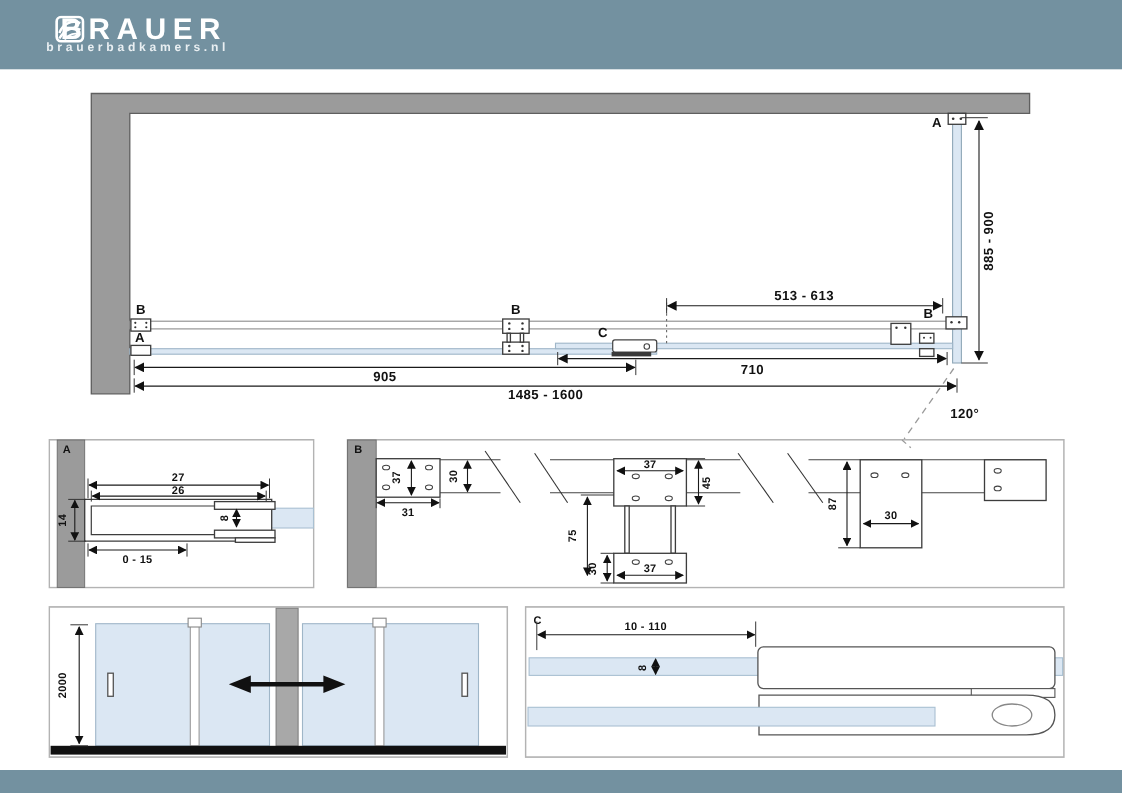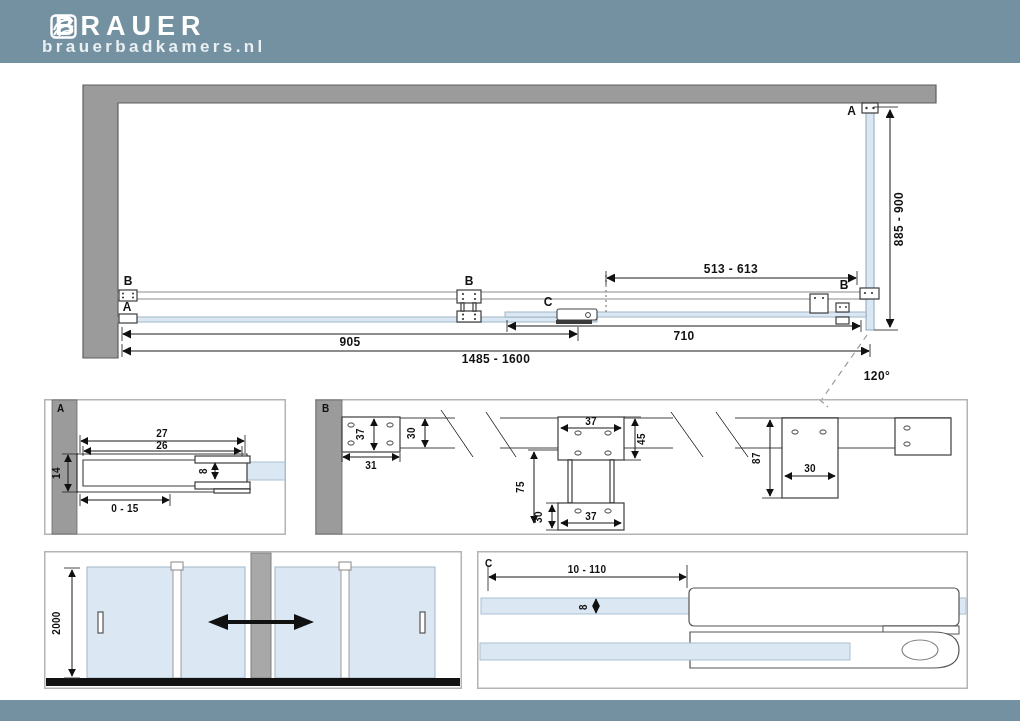--- a/index.html
+++ b/index.html
@@ -11,21 +11,21 @@
     position:absolute;left:0;width:1020px;background:#7391a0;
   }
   #hdr{top:0;height:63px;}
   #ftr{top:700px;height:21px;}
   .logo{position:absolute;left:50px;top:14px;display:flex;align-items:flex-start;}
   .brand{
     color:#fff;font-weight:bold;font-size:27px;line-height:24px;
     letter-spacing:6px;margin-left:5px;
   }
   .tagline{
-    position:absolute;left:42px;top:37px;color:#e9eff2;font-size:17px;
+    position:absolute;left:42px;top:37px;color:#e9eff2;font-size:11px;
     letter-spacing:3.4px;font-weight:bold;
   }
   svg{position:absolute;display:block;}
   svg text{font-family:"Liberation Sans",sans-serif;font-weight:bold;fill:#111;}
   .dim{font-size:12px;letter-spacing:.4px;}
   .dimS{font-size:10px;letter-spacing:.3px;}
   .lbl{font-size:12px;}
   .lblS{font-size:10px;}
   .dl{stroke:#1a1a1a;stroke-width:1;}
   .ext{stroke:#333;stroke-width:.9;}

